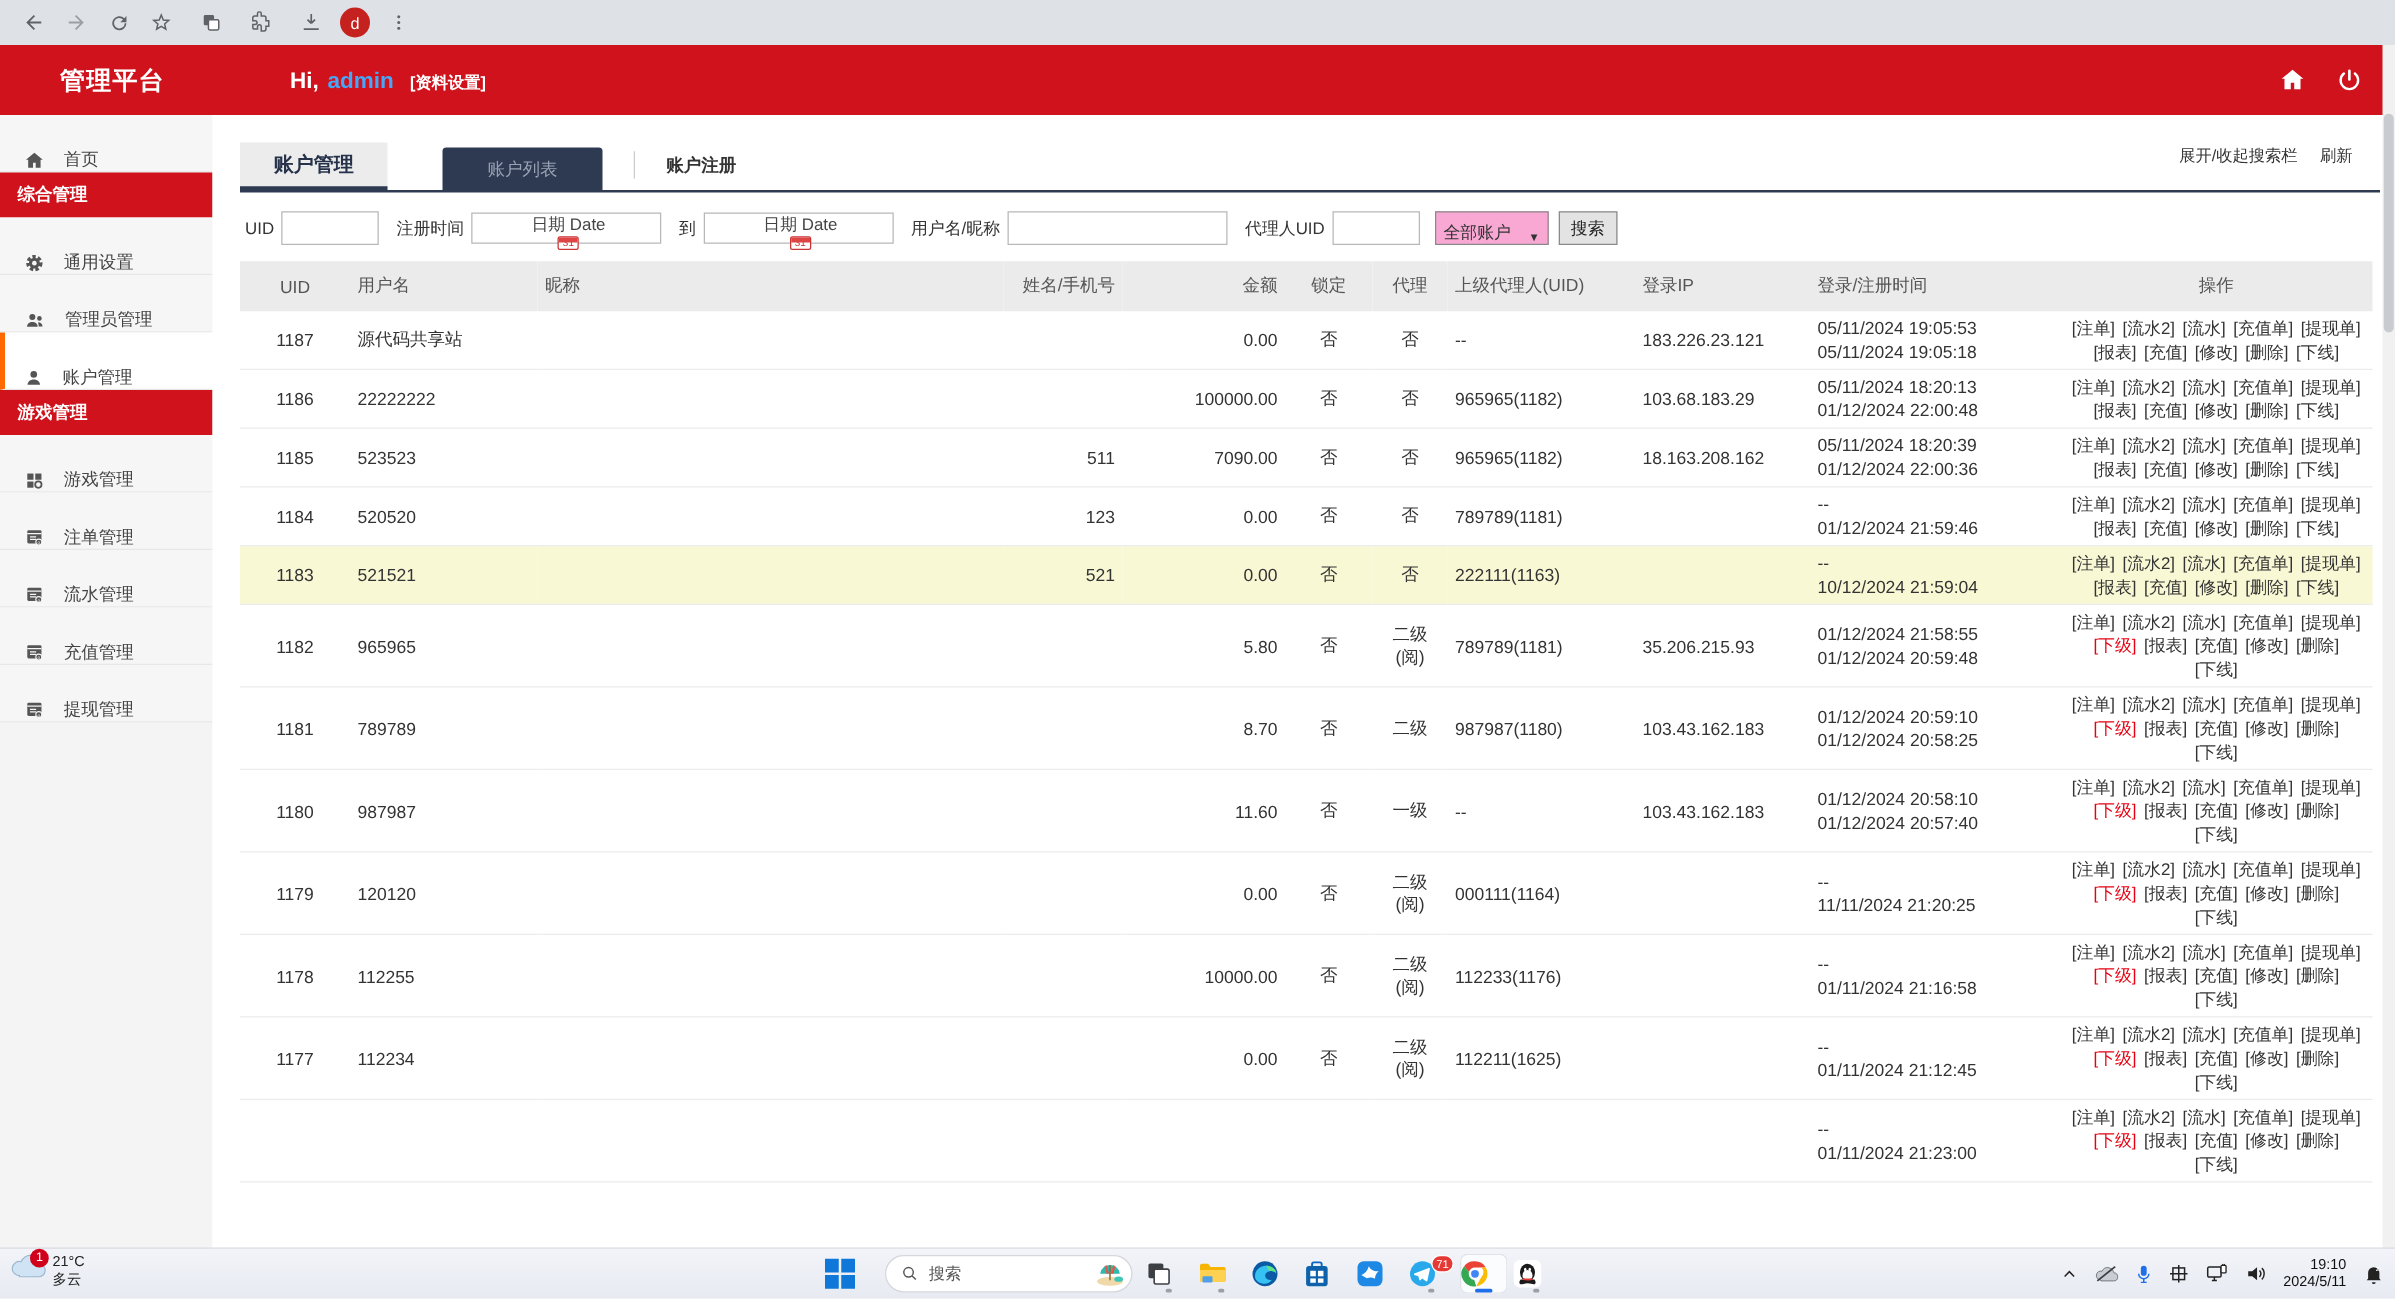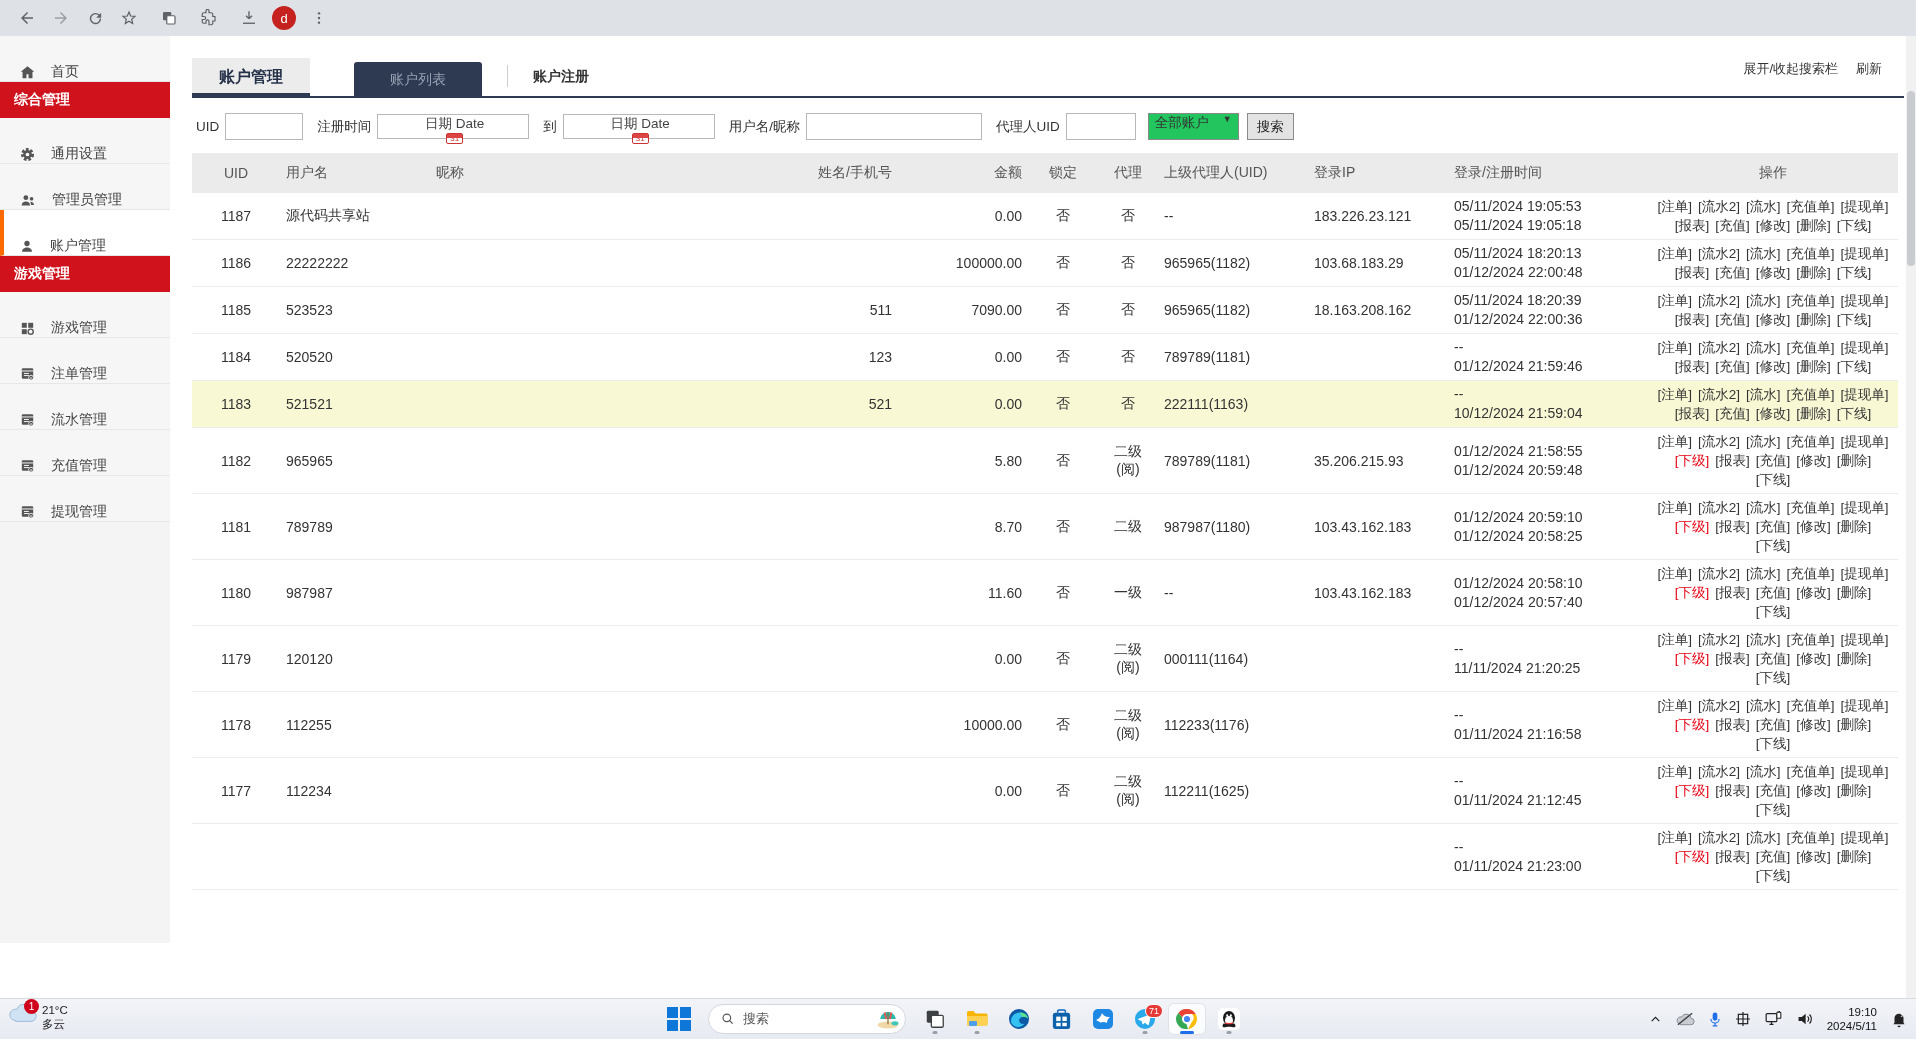--- a/index.html
+++ b/index.html
@@ -42,21 +42,21 @@
   .tab-plain{font-size:14px;color:#333;margin-left:25px;padding-left:25px;border-left:1px solid #ccc;height:22px;line-height:22px;align-self:center;font-weight:bold;cursor:pointer;}
 
   
   .filter-row{margin-top:15px;display:flex;align-items:center;font-size:13.5px;color:#333;}
   .filter-row label{margin:0 6px 0 14px;}
   .filter-row label:first-child{margin-left:4px;}
   .txt-input{height:23px;border:1px solid #b8b8b8;background:#fff;box-sizing:content-box;}
   .datebox{width:152px;height:25px;border:1px solid #b8b8b8;background:#fff;display:flex;align-items:center;padding:0 5px 0 8px;box-sizing:border-box;color:#444;justify-content:space-between;cursor:pointer;flex-direction:column;}
   .cal-ico{width:15px;height:15px;border:1px solid #c33;border-radius:2px;font-size:8px;color:#c33;display:flex;align-items:flex-end;justify-content:center;position:relative;background:#fff;}
   .cal-ico:before{content:"";position:absolute;top:0;left:0;right:0;height:4px;background:#d44;}
-  .selectbox{height:25px;border:1px solid #8a8a8a;background:#22c55e;display:flex;align-items:flex-start;padding:0 6px;margin-left:12px;gap:14px;font-size:13.5px;cursor:pointer;}
+  .selectbox{height:25px;border:1px solid #8a8a8a;background:#f9a8d4;display:flex;align-items:flex-end;padding:0 6px;margin-left:12px;gap:14px;font-size:13.5px;cursor:pointer;}
   .sel-arrow{font-size:9px;color:#333;}
   .search-btn{height:25px;margin-left:8px;border:1px solid #8a8a8a;background:#e3e3e3;font-size:13.5px;color:#222;padding:0 9px;display:flex;align-items:center;cursor:pointer;}
 
   
   table.acct{margin-top:13px;width:1706px;border-collapse:collapse;table-layout:fixed;}
   table.acct th{background:#ebebeb;color:#555;font-weight:normal;font-size:14px;height:40px;padding:0 6px;box-sizing:border-box;}
   table.acct td{font-size:14px;color:#333;padding:4px 6px;border-bottom:1px solid #ececec;vertical-align:middle;box-sizing:border-box;}
   .al{text-align:left;} .ac{text-align:center;} .ar{text-align:right;}
   td.c-phone,th.c-phone{padding-right:18px;}
   td.c-amount,th.c-amount{padding-right:14px;}
@@ -70,21 +70,21 @@
   
   .v-scroll{position:absolute;right:0;top:36px;bottom:40px;width:10px;background:#f1f1f1;}
   .v-thumb{position:absolute;top:55px;left:1px;width:8px;height:175px;background:#c8cbd0;border-radius:4px;}
 
   
   .taskbar{position:absolute;left:0;right:0;bottom:0;height:40px;background:linear-gradient(180deg,#f2f4f9,#e7eaf1);border-top:1px solid #d7dadf;}
   .weather{position:absolute;left:8px;top:2px;display:flex;align-items:flex-start;gap:4px;cursor:pointer;}
   .w-badge{position:absolute;left:16px;top:-2px;background:#d0021b;color:#fff;border-radius:50%;width:15px;height:15px;font-size:10px;display:flex;align-items:center;justify-content:center;}
   .w-text{font-size:11.5px;color:#222;line-height:14px;margin-top:2px;}
   .tb-center{position:absolute;left:660px;top:0;height:40px;display:flex;align-items:center;gap:4px;}
-  .tb-app{width:38px;height:32px;display:flex;align-items:center;justify-content:center;position:relative;border-radius:6px;cursor:pointer;}
+  .tb-app{width:38px;height:32px;display:flex;align-items:center;position:relative;border-radius:6px;cursor:pointer;}
   .tb-app .dot{position:absolute;bottom:1px;left:50%;transform:translateX(-50%);width:5px;height:3px;border-radius:2px;background:#9aa0a6;}
   .tb-app.chrome-active{background:#fbfcfe;box-shadow:0 0 0 1px #dfe2e8 inset;}
   .tb-app.chrome-active .dot{background:#1f6feb;width:14px;}
   .start-grid{display:grid;grid-template-columns:11px 11px;grid-template-rows:11px 11px;gap:2px;}
   .start-grid i{background:#0f77d7;}
   .tb-search{height:30px;width:198px;background:#fff;border:1px solid #d4d7dc;border-radius:16px;display:flex;align-items:center;padding:0 4px 0 12px;box-sizing:border-box;margin:0 6px;gap:8px;cursor:text;}
   .tb-search .q{color:#555;font-size:13px;flex:1;}
   .badge71{position:absolute;top:1px;right:1px;background:#e53935;color:#fff;font-size:9px;border-radius:8px;padding:0 3px;line-height:12px;border:1px solid #fff;}
   .tray{position:absolute;right:8px;top:0;height:40px;display:flex;align-items:center;gap:13px;}
   .tray .t-ico{display:flex;align-items:center;justify-content:center;cursor:pointer;}
@@ -138,20 +138,41 @@
       <div class="nav-ico">
         <svg class="mini-svg" width="16" height="16" viewBox="0 0 24 24">
             <circle cx="12" cy="5" r="1.8" fill="#5f6368"></circle>
             <circle cx="12" cy="12" r="1.8" fill="#5f6368"></circle>
             <circle cx="12" cy="19" r="1.8" fill="#5f6368"></circle>
           </svg>
       </div>
     </div>
   </div>
 
+  <div class="app-header">
+    <div class="brand">管理平台</div>
+    <div class="greeting">
+      <span>Hi,</span>
+      <span class="uname">admin</span>
+      <span class="profile">[资料设置]</span>
+    </div>
+    <div class="hdr-icos">
+      <div>
+        <svg class="mini-svg" width="22" height="22" viewBox="0 0 24 24">
+            <path d="M12 3 2.5 11H5v9h5.5v-5.5h3V20H19v-9h2.5L12 3z" fill="#fff"></path>
+          </svg>
+      </div>
+      <div>
+        <svg class="mini-svg" width="21" height="21" viewBox="0 0 24 24">
+            <path d="M12 3v8" stroke="#fff" stroke-width="2.4" stroke-linecap="round"></path>
+            <path d="M7 5.5a8 8 0 1 0 10 0" stroke="#fff" stroke-width="2.2" fill="none" stroke-linecap="round"></path>
+          </svg>
+      </div>
+    </div>
+  </div>
 
   <div class="body-row">
 
     <div class="sidebar" id="sidebar">
         <div class="side-link">
           <span style="display: flex;">
             <svg width="17" height="17" viewBox="0 0 24 24">
               <path d="M12 3 2.5 11H5v9h5.5v-5.5h3V20H19v-9h2.5L12 3z" fill="#555"></path>
             </svg>
           </span>

